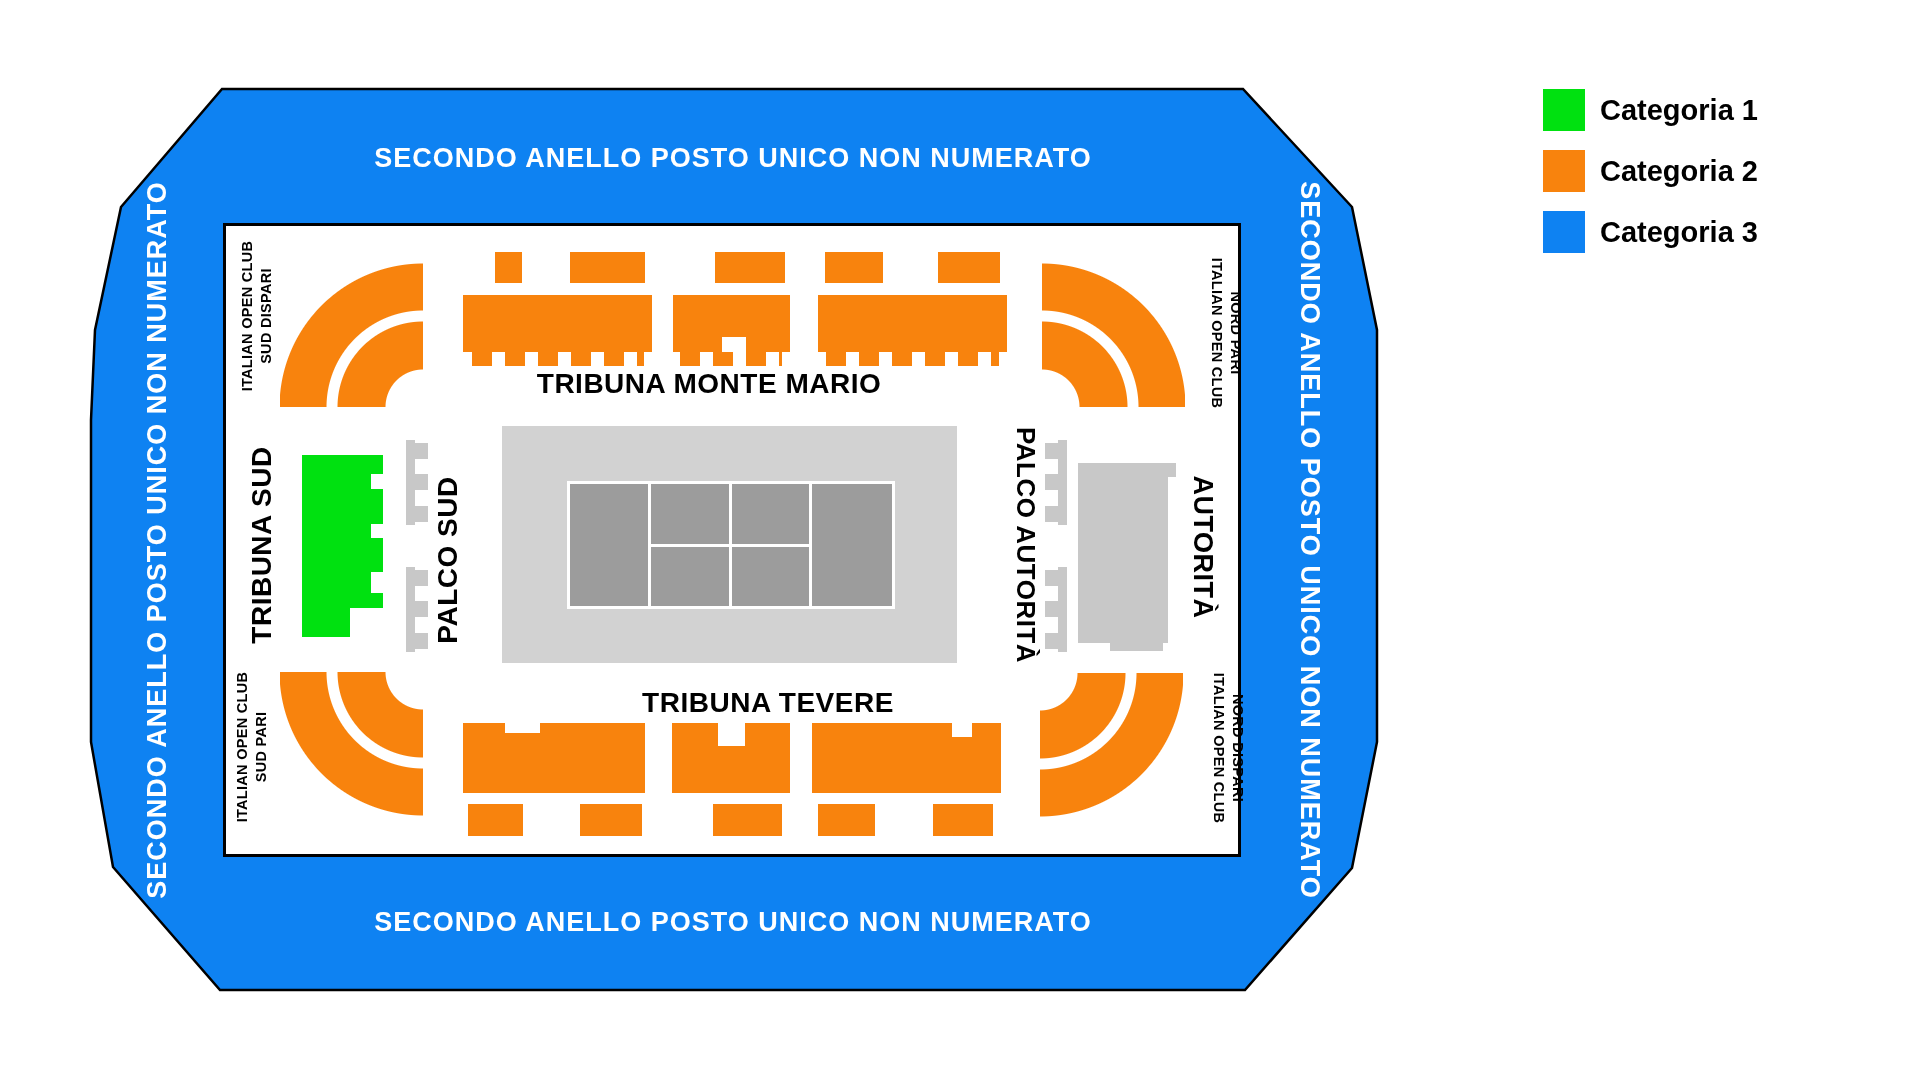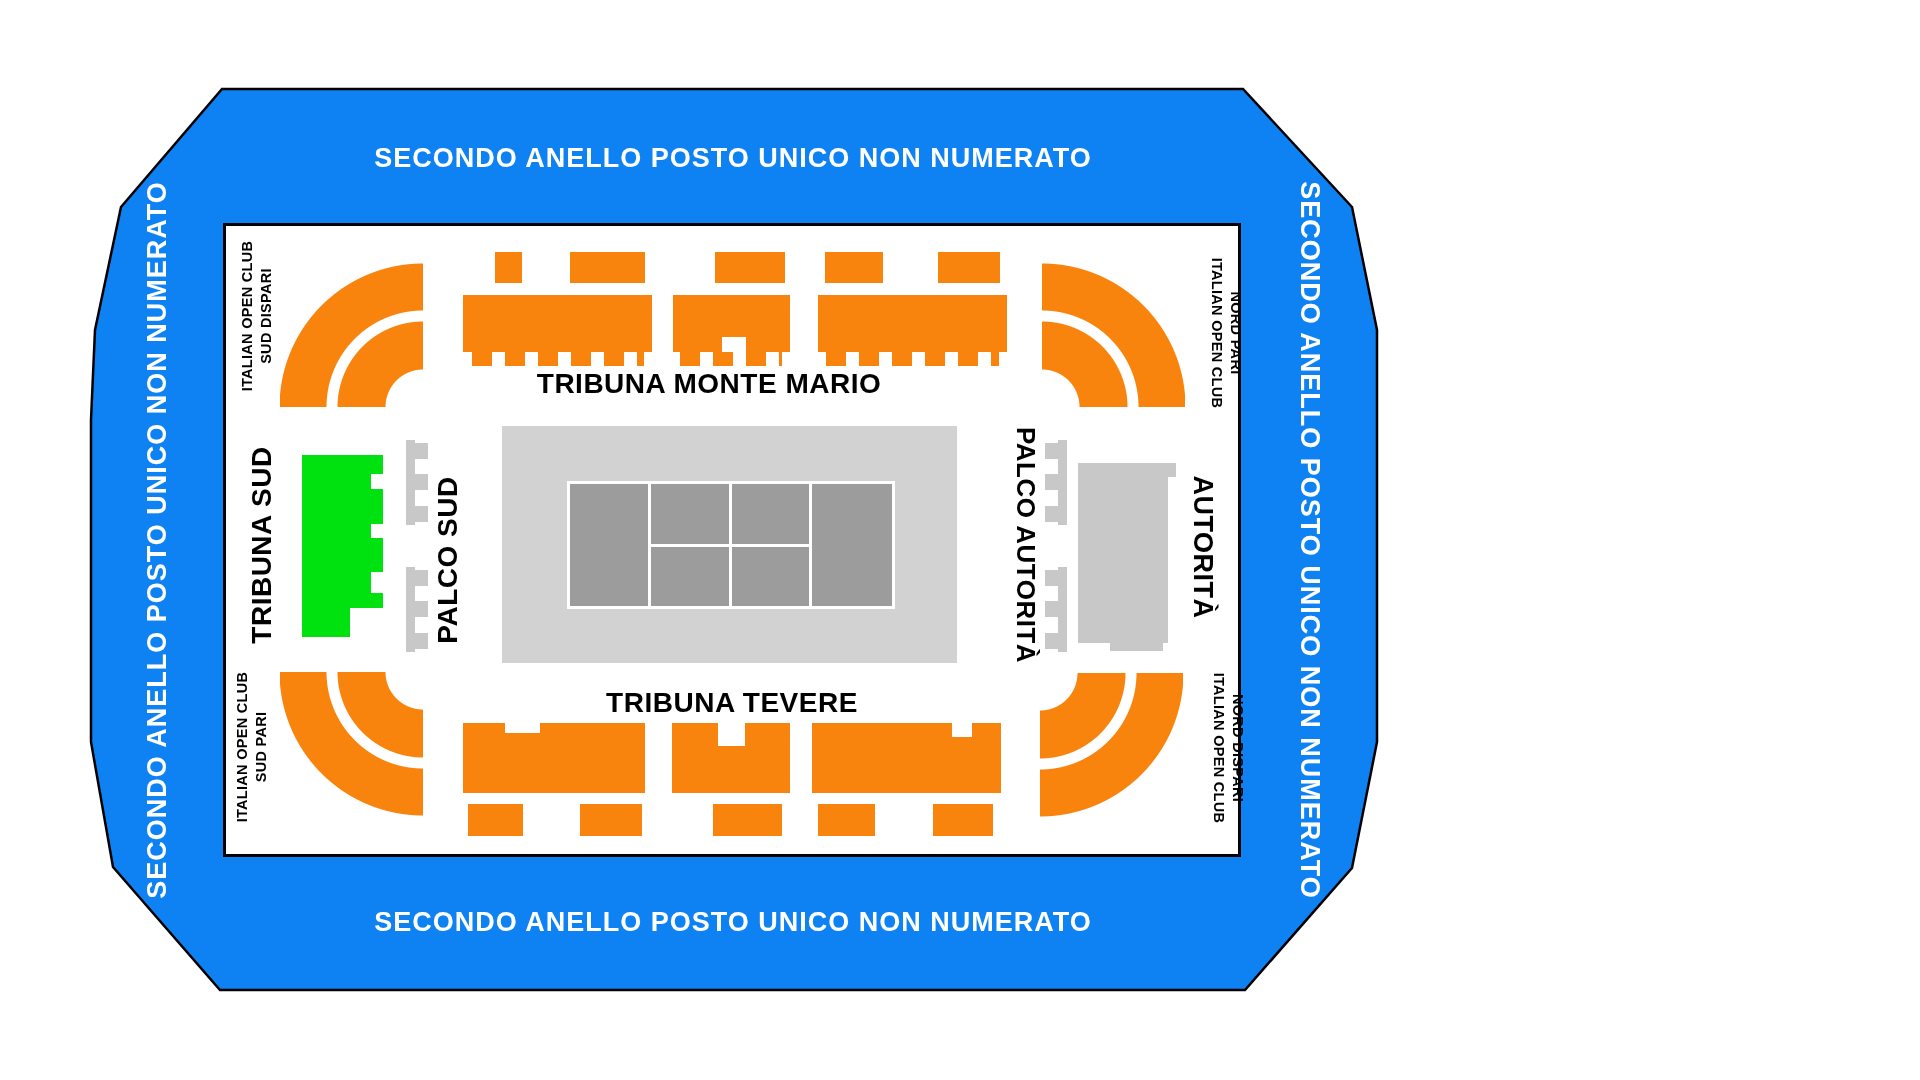--- a/index.html
+++ b/index.html
@@ -76,21 +76,21 @@
   <div class="abs o" style="left:463px;top:295px;width:189px;height:57px;"></div>
   <div class="abs o" style="left:673px;top:295px;width:117px;height:57px;"></div>
   <div class="abs o" style="left:818px;top:295px;width:189px;height:57px;"></div>
   <div class="abs w" style="left:722px;top:337px;width:24px;height:15px;"></div>
   <div class="abs feet" style="left:472px;top:352px;width:172px;height:14px;"></div>
   <div class="abs feet" style="left:680px;top:352px;width:102px;height:14px;"></div>
   <div class="abs feet" style="left:826px;top:352px;width:173px;height:14px;"></div>
 
   <div class="lbl standlbl hor abs" style="left:709px;top:384px;">TRIBUNA MONTE MARIO</div>
 
-  <div class="lbl standlbl hor abs" style="left:732px;top:703px;">TRIBUNA TEVERE</div>
+  <div class="lbl standlbl hor abs" style="left:768px;top:703px;">TRIBUNA TEVERE</div>
 
   <div class="abs o" style="left:463px;top:723px;width:182px;height:70px;"></div>
   <div class="abs o" style="left:672px;top:723px;width:118px;height:70px;"></div>
   <div class="abs o" style="left:812px;top:723px;width:189px;height:70px;"></div>
   <div class="abs w" style="left:505px;top:723px;width:35px;height:10px;"></div>
   <div class="abs w" style="left:718px;top:723px;width:27px;height:23px;"></div>
   <div class="abs w" style="left:952px;top:723px;width:20px;height:14px;"></div>
 
   <div class="abs o" style="left:468px;top:804px;width:55px;height:32px;"></div>
   <div class="abs o" style="left:580px;top:804px;width:62px;height:32px;"></div>
@@ -135,15 +135,27 @@
   <div class="abs st" style="left:1045px;top:601px;width:13px;height:16px;"></div>
   <div class="abs st" style="left:1045px;top:633px;width:13px;height:16px;"></div>
 
   <div class="abs st" style="left:1078px;top:463px;width:90px;height:180px;"></div>
   <div class="abs st" style="left:1168px;top:463px;width:8px;height:14px;"></div>
   <div class="abs st" style="left:1110px;top:643px;width:53px;height:8px;"></div>
 
   <div class="lbl rr abs" style="left:1202px;top:547px;font-size:27px;letter-spacing:.5px;">AUTORITÀ</div>
 
   <div class="abs" style="left:1543px;top:89px;">
+    <div class="legend-row">
+      <div class="legend-sw" style="background: rgb(0, 225, 16);"></div>
+      <div class="legend-tx">Categoria 1</div>
+    </div>
+    <div class="legend-row">
+      <div class="legend-sw" style="background: rgb(248, 131, 13);"></div>
+      <div class="legend-tx">Categoria 2</div>
+    </div>
+    <div class="legend-row">
+      <div class="legend-sw" style="background: rgb(14, 130, 242);"></div>
+      <div class="legend-tx">Categoria 3</div>
+    </div>
   </div>
 
 </div>
 
 </body></html>

